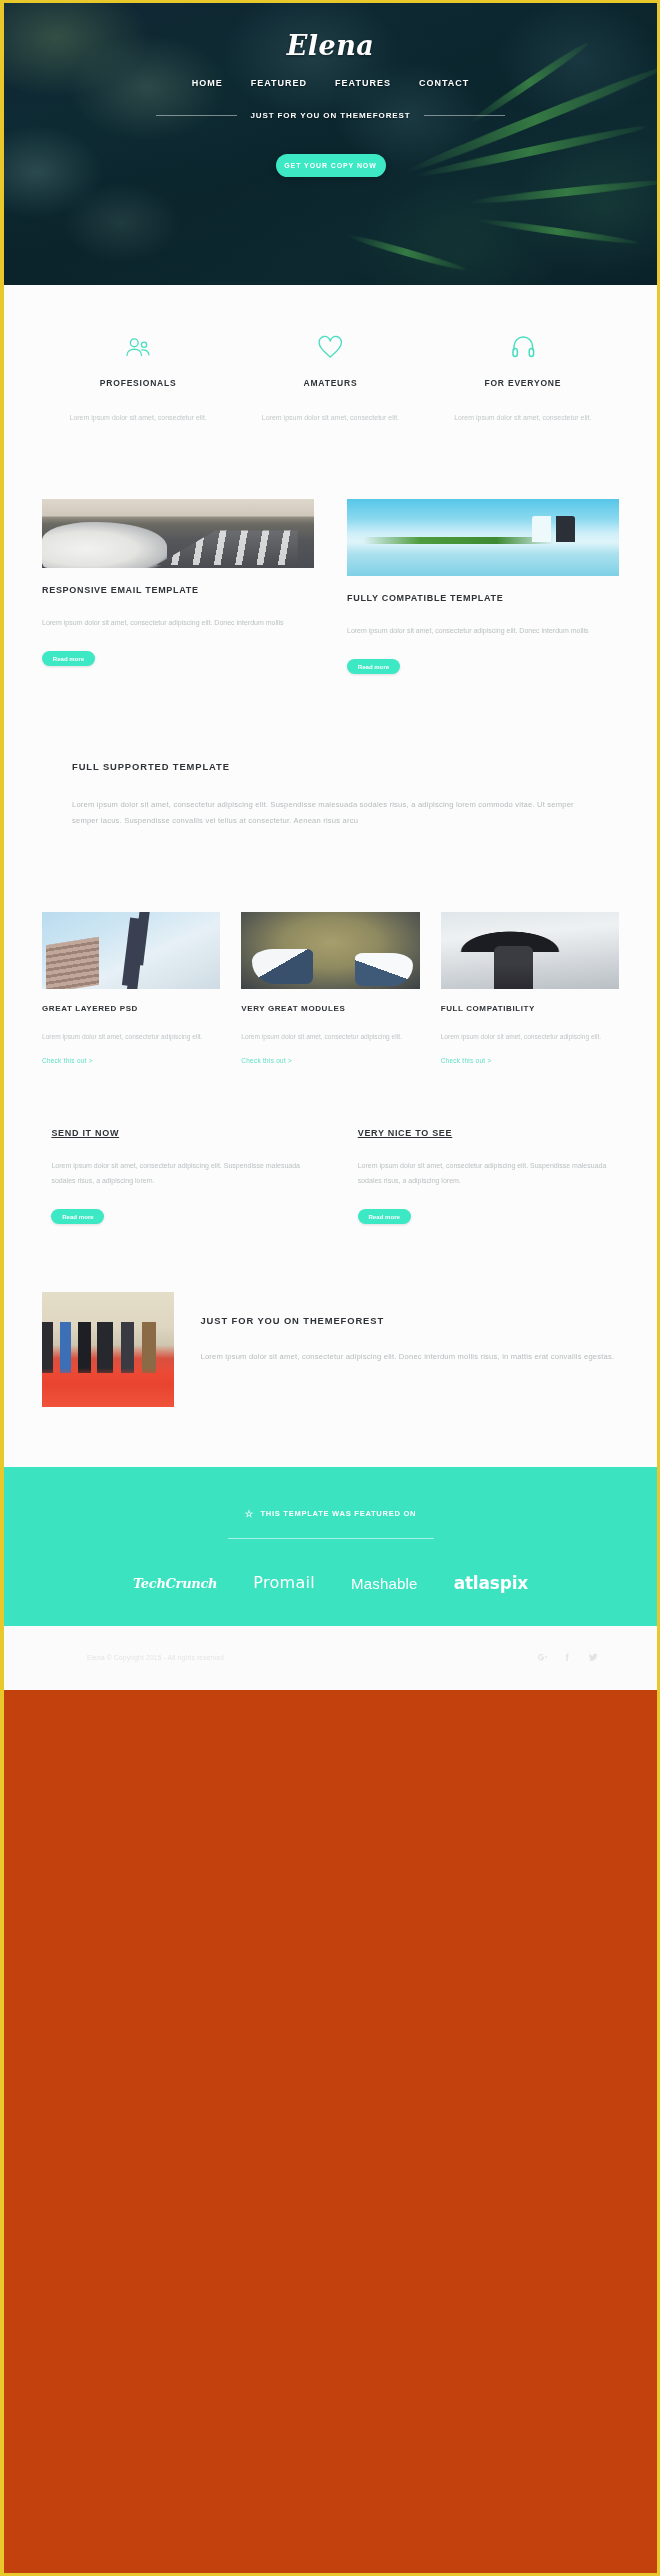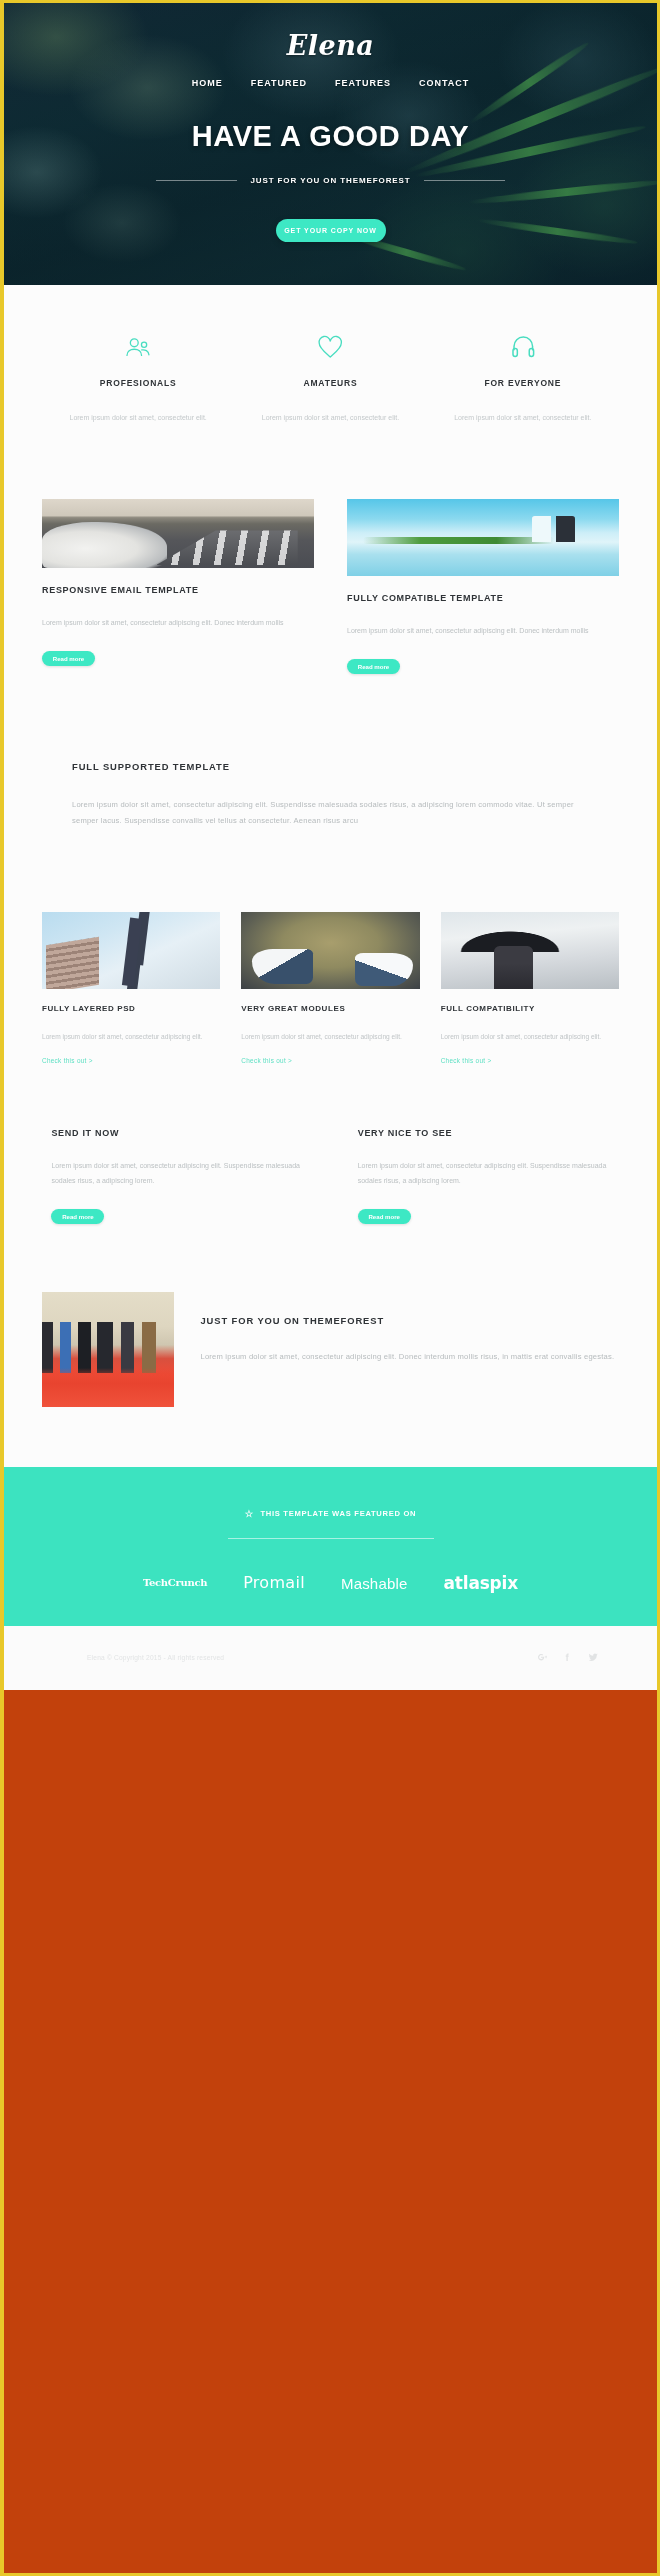--- a/index.html
+++ b/index.html
@@ -303,21 +303,21 @@
     margin-top: 13.2px;
     color: #59dfc2;
     font-size: 6.4px;
     letter-spacing: 0.3px;
     text-decoration: none;
     cursor: pointer;
   }
 
   
   .pair { display: flex; gap: 45px; padding-top: 62px; padding-left: 9.4px; }
-  .pair .col-title { margin-top: 0; }
+  .pair .col-title { margin-top: 0; text-decoration: underline; }
 
   
   .split { display: flex; gap: 26.5px; padding-top: 68px; padding-bottom: 60px; }
   .split-img { width: 132px; height: 115px; overflow: hidden; flex: none; }
   .split-body { flex: 1; padding-top: 23px; }
   .split-body .sec-text { margin-top: 23px; line-height: 2.1; }
 
   
   .teal {
     background: #3ce3c0;
@@ -328,21 +328,21 @@
     display: flex; align-items: center; justify-content: center; gap: 6.6px;
     color: #ffffff; font-size: 7.6px; font-weight: 700; letter-spacing: 0.7px;
   }
   .star-icon { font-size: 9.4px; line-height: 1; opacity: .95; }
   .teal-rule { width: 206px; height: 0.9px; background: rgba(255,255,255,.55); margin: 19px auto 0; }
   .brands {
     margin-top: 36px;
     display: flex; align-items: center; justify-content: center; gap: 36px;
   }
   .brand { color: #ffffff; font-size: 14px; line-height: 1; }
-  .brand-techcrunch { font-family: "DejaVu Serif", serif; font-weight: 700; font-size: 10px; letter-spacing: -0.3px; }
+  .brand-techcrunch { font-family: "DejaVu Serif", serif; font-style: italic; font-weight: 700; font-size: 13px; letter-spacing: -0.3px; }
   .brand-promail   { font-family: "DejaVu Sans", sans-serif; font-weight: 400; font-size: 16px; letter-spacing: 0.3px; }
   .brand-mashable  { font-family: Liberation Sans, sans-serif; font-weight: 400; font-size: 15px; letter-spacing: 0.2px; }
   .brand-atlaspix  { font-family: "DejaVu Sans", sans-serif; font-weight: 700; font-size: 17px; letter-spacing: -0.2px; }
 
   
   .bottom {
     background: #fbfbfb;
     height: 64px;
     display: flex;
     align-items: center;
@@ -371,21 +371,20 @@
     <div class="hero-inner">
       <div class="logo">Elena</div>
 
       <nav class="nav">
         <a class="nav-item">HOME</a>
         <a class="nav-item">FEATURED</a>
         <a class="nav-item">FEATURES</a>
         <a class="nav-item">CONTACT</a>
       </nav>
 
-      <h1 class="hero-title">HAVE A GOOD DAY</h1>
 
       <div class="hero-sub-wrap">
         <span class="hero-rule"></span>
         <span class="hero-sub">JUST FOR YOU ON THEMEFOREST</span>
         <span class="hero-rule"></span>
       </div>
 
       <button class="cta">GET YOUR COPY NOW</button>
     </div>
   </section>
@@ -451,21 +450,21 @@
 
     <section class="block-full">
       <div class="sec-title">FULL SUPPORTED TEMPLATE</div>
       <div class="sec-text">Lorem ipsum dolor sit amet, consectetur adipiscing elit. Suspendisse malesuada sodales risus, a adipiscing lorem commodo vitae. Ut semper semper lacus. Suspendisse convallis vel tellus at consectetur. Aenean risus arcu</div>
     </section>
 
     <section class="three-col">
 
       <div class="tcol">
         <div class="thumb ph-traffic"></div>
-        <div class="tcol-title">FULLY LAYERED PSD</div>
+        <div class="tcol-title">GREAT LAYERED PSD</div>
         <div class="tcol-text">Lorem ipsum dolor sit amet, consectetur adipiscing elit.</div>
         <a class="link-check">Check this out  &gt;</a>
       </div>
 
       <div class="tcol">
         <div class="thumb ph-shoes"></div>
         <div class="tcol-title">VERY GREAT MODULES</div>
         <div class="tcol-text">Lorem ipsum dolor sit amet, consectetur adipiscing elit.</div>
         <a class="link-check">Check this out  &gt;</a>
       </div>

